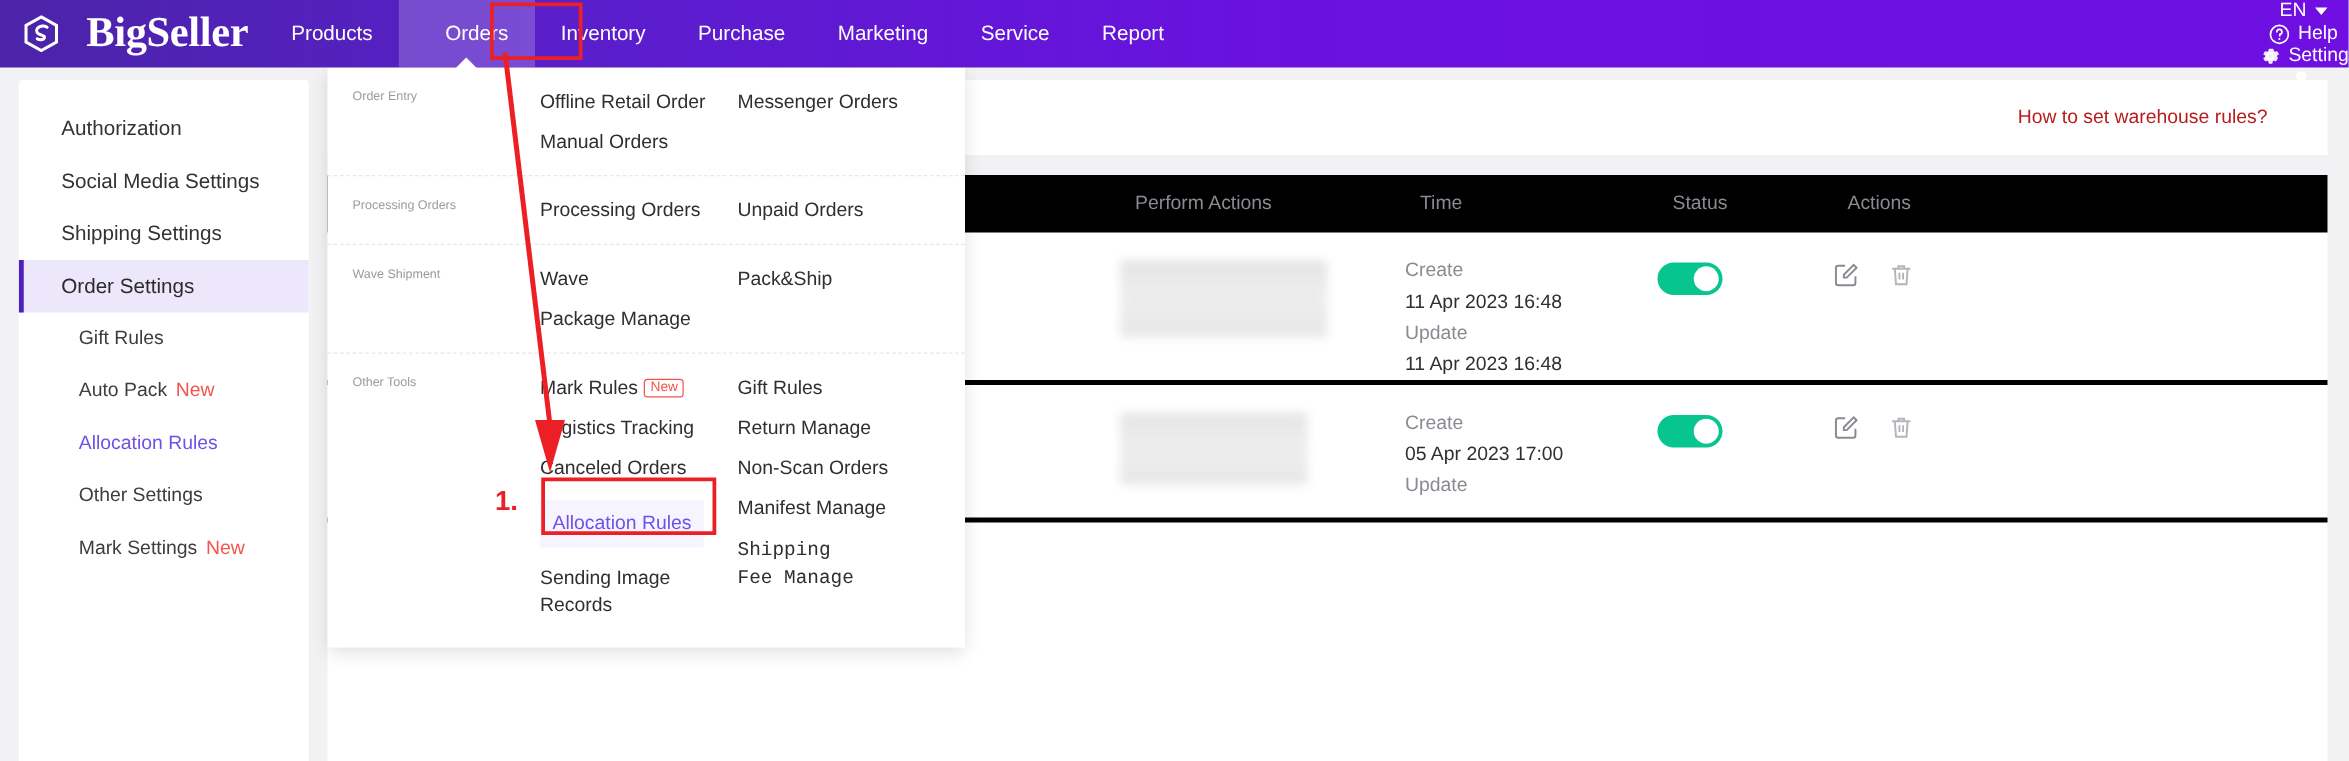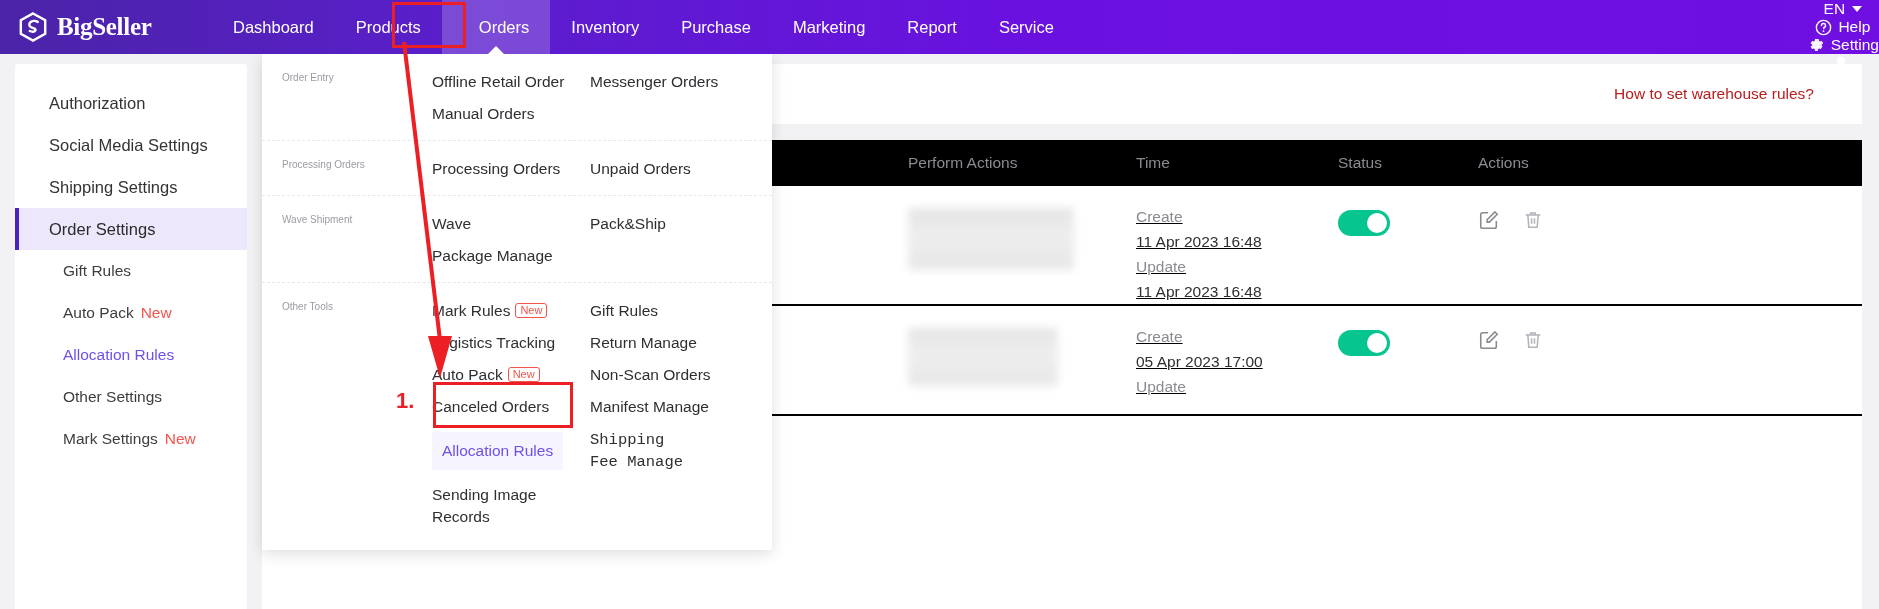--- a/index.html
+++ b/index.html
@@ -16,22 +16,23 @@
     position: absolute; top: 0; left: 0;
     width: 1879px; height: 54px;
     background: #6610d6;
     background: linear-gradient(90deg, #4b24a8 0%, #5a1ecb 24%, #6a11e0 55%, #6f0fe2 100%);
     display: flex; align-items: center;
     z-index: 60;
   }
   .brand { display: flex; align-items: center; padding-left: 18px; width: 200px; }
   .brand-logo { width: 30px; height: 30px; margin-right: 9px; flex: none; }
   .brand-name {
-    color: #fff; font-size: 25px; font-weight: bold; letter-spacing: -0.3px;
+    color: #fff; font-size: 34px; font-weight: bold; letter-spacing: -0.3px;
     font-family: "Liberation Serif", serif;
+    margin-left: 12px;
   }
   .nav-items { display: flex; align-items: center; height: 54px; margin-left: 12px; }
   .nav-item {
     color: #ffffff; font-size: 16.5px; height: 54px;
     display: flex; align-items: center; padding: 0 21px;
     cursor: pointer; position: relative; white-space: nowrap;
   }
   .nav-item.active { background: rgba(255,255,255,0.20); padding-left: 37px; }
   .nav-item.active::after {
     content: ""; position: absolute; bottom: -1px; left: 50%;
@@ -98,22 +99,22 @@
     display: flex; align-items: center; height: 46px;
     background: #000000; color: #8a8a92; font-size: 15.5px;
     padding-left: 32px;
   }
   .th-perform { width: 228px; }
   .th-time { width: 202px; }
   .th-status { width: 140px; }
   .th-actions { width: 160px; }
   .table-row {
     display: flex; align-items: flex-start;
-    padding-left: 32px; padding-top: 18px;
-    border-bottom: 2px solid #000000; min-height: 110px; text-decoration: underline;
+    padding-left: 20px; padding-top: 18px;
+    border-bottom: 4px solid #000000; min-height: 110px;
   }
   .cell-perform { width: 228px; padding-top: 4px; }
   .blur-block {
     width: 166px; height: 62px; border-radius: 3px;
     background: linear-gradient(180deg,#e3e3e3 0%,#ededed 46%,#e6e6e6 100%);
     filter: blur(4px); opacity: .95;
   }
   .blur-block.two { width: 150px; height: 58px; }
   .cell-time { width: 202px; font-size: 15.5px; line-height: 25px; color: #2f2f33; }
   .cell-time .lbl { color: #8a8a92; }
@@ -172,28 +173,27 @@
   <div class="topnav">
     <div class="brand">
       <svg class="brand-logo" viewBox="0 0 32 32">
         <path d="M16 1.6 29 8.8v14.4L16 30.4 3 23.2V8.8z" fill="none" stroke="#fff" stroke-width="2.6"></path>
         <path d="M21 10.5c-2.6-1.6-6.6-1.4-8.3 1-1.6 2.2-.2 4.4 2.3 5.2 2.4.8 4.3 1.5 3.6 3-.7 1.5-3.6 1.8-6 .6" fill="none" stroke="#fff" stroke-width="2.6" stroke-linecap="round"></path>
       </svg>
       <div class="brand-name">BigSeller</div>
     </div>
 
     <div class="nav-items">
-      <div class="nav-item">Dashboard</div>
       <div class="nav-item">Products</div>
       <div class="nav-item active">Orders</div>
       <div class="nav-item">Inventory</div>
       <div class="nav-item">Purchase</div>
       <div class="nav-item">Marketing</div>
+      <div class="nav-item">Service</div>
       <div class="nav-item">Report</div>
-      <div class="nav-item">Service</div>
     </div>
 
     <div class="nav-right">
       <div class="ritem">
         <span>EN</span>
         <span class="caret-down"></span>
       </div>
       <div class="ritem">
         <span class="ic">
           <svg width="17" height="17" viewBox="0 0 20 20">
@@ -372,23 +372,20 @@
     </div>
 
     <div class="mega-row" style="padding-bottom:18px;">
       <div class="mega-cat">Other Tools</div>
       <div class="mega-cols">
         <div class="mega-col">
           <div>
             <span class="mega-link">Mark Rules</span><span class="pill-new">New</span>
           </div>
           <div><span class="mega-link">Logistics Tracking</span></div>
-          <div>
-            <span class="mega-link">Auto Pack</span><span class="pill-new">New</span>
-          </div>
           <div><span class="mega-link">Canceled Orders</span></div>
           <div style="margin:9px 0 10px 0;"><span class="mega-link hl">Allocation Rules</span></div>
           <div><span class="mega-link multiline">Sending Image Records</span></div>
         </div>
         <div class="mega-col">
           <div><span class="mega-link">Gift Rules</span></div>
           <div><span class="mega-link">Return Manage</span></div>
           <div><span class="mega-link">Non-Scan Orders</span></div>
           <div><span class="mega-link">Manifest Manage</span></div>
           <div style="margin-top:2px;font-family:Liberation Mono, monospace;"><span class="mega-link multiline">Shipping Fee Manage</span></div>

